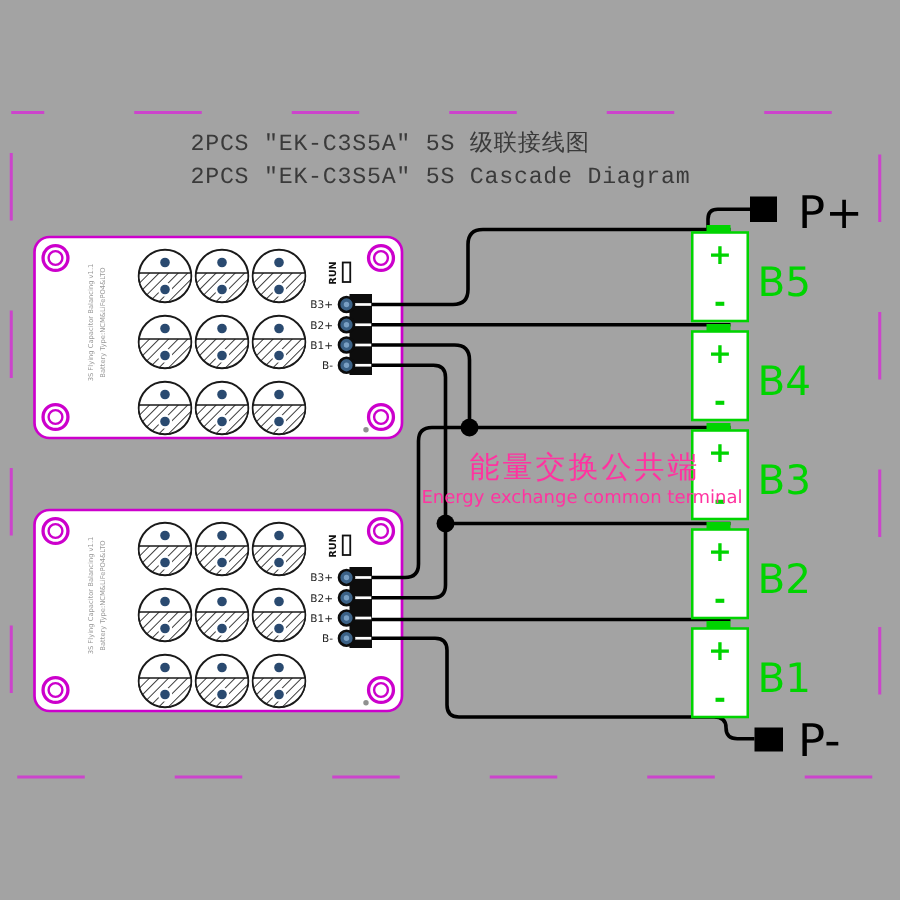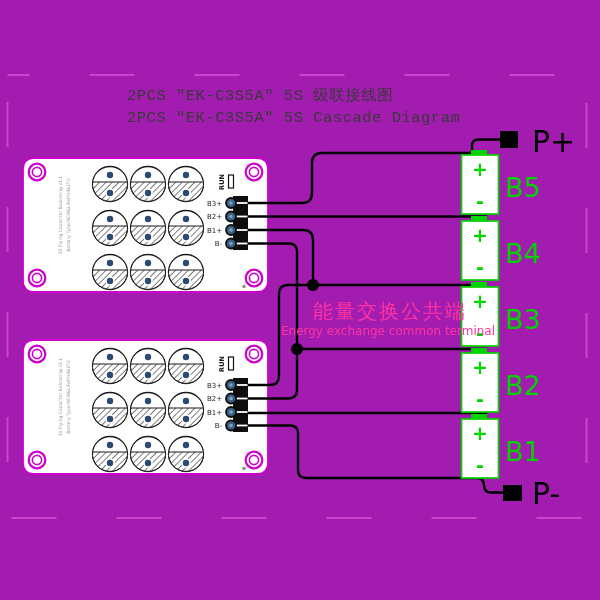--- a/index.html
+++ b/index.html
@@ -1,16 +1,16 @@
 <!DOCTYPE html>
 <html><head>
 <meta charset="utf-8">
 <style>
   html,body{margin:0;padding:0;background:#ffffff;}
-  .stage{position:relative;width:600px;height:600px;background:#a21caf;overflow:hidden;
+  .stage{position:relative;width:600px;height:600px;background:#a3a3a3;overflow:hidden;
          font-family:"DejaVu Sans",sans-serif;}
   svg{display:block;}
   
   .wire{fill:none;stroke:#000000;stroke-width:2.4;stroke-linecap:butt;}
   .jdot{fill:#000000;stroke:none;}
   
   .frame{fill:none;stroke:#cc44cc;stroke-width:2;}
   .board-outline{fill:#ffffff;stroke:#cc00cc;stroke-width:1.8;}
   .hole-o{fill:none;stroke:#cc00cc;stroke-width:2.2;}
   .hole-i{fill:none;stroke:#cc00cc;stroke-width:1.6;}

